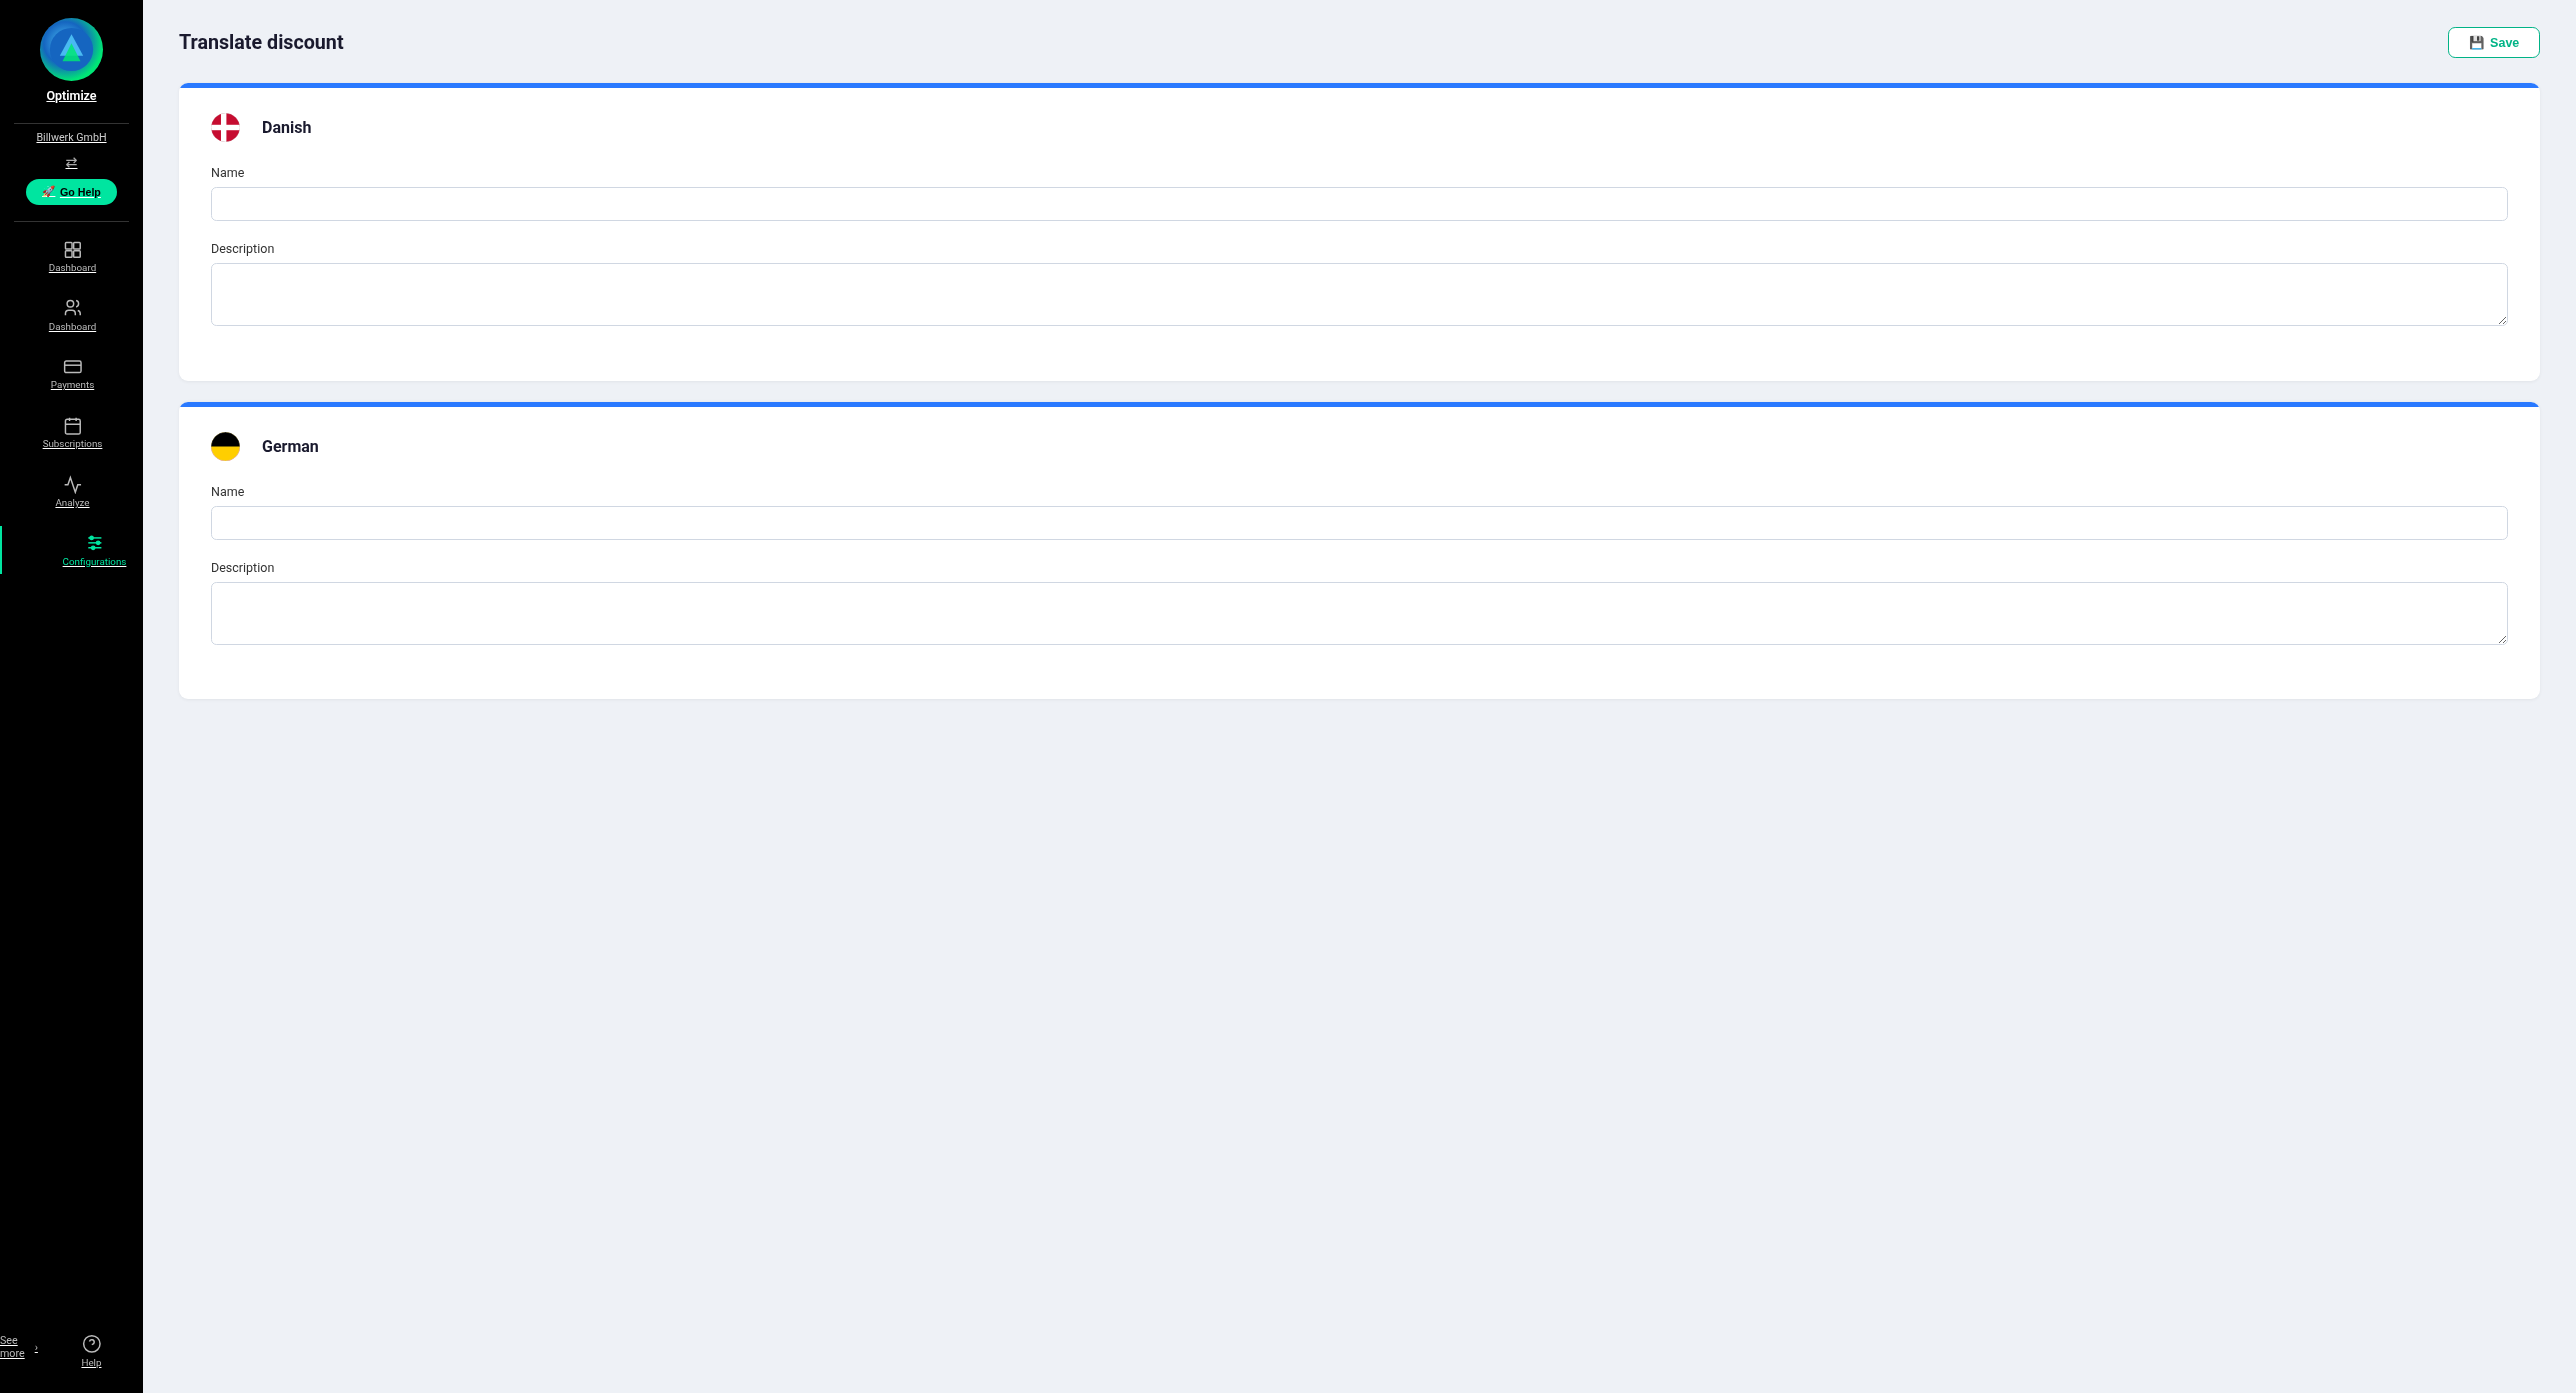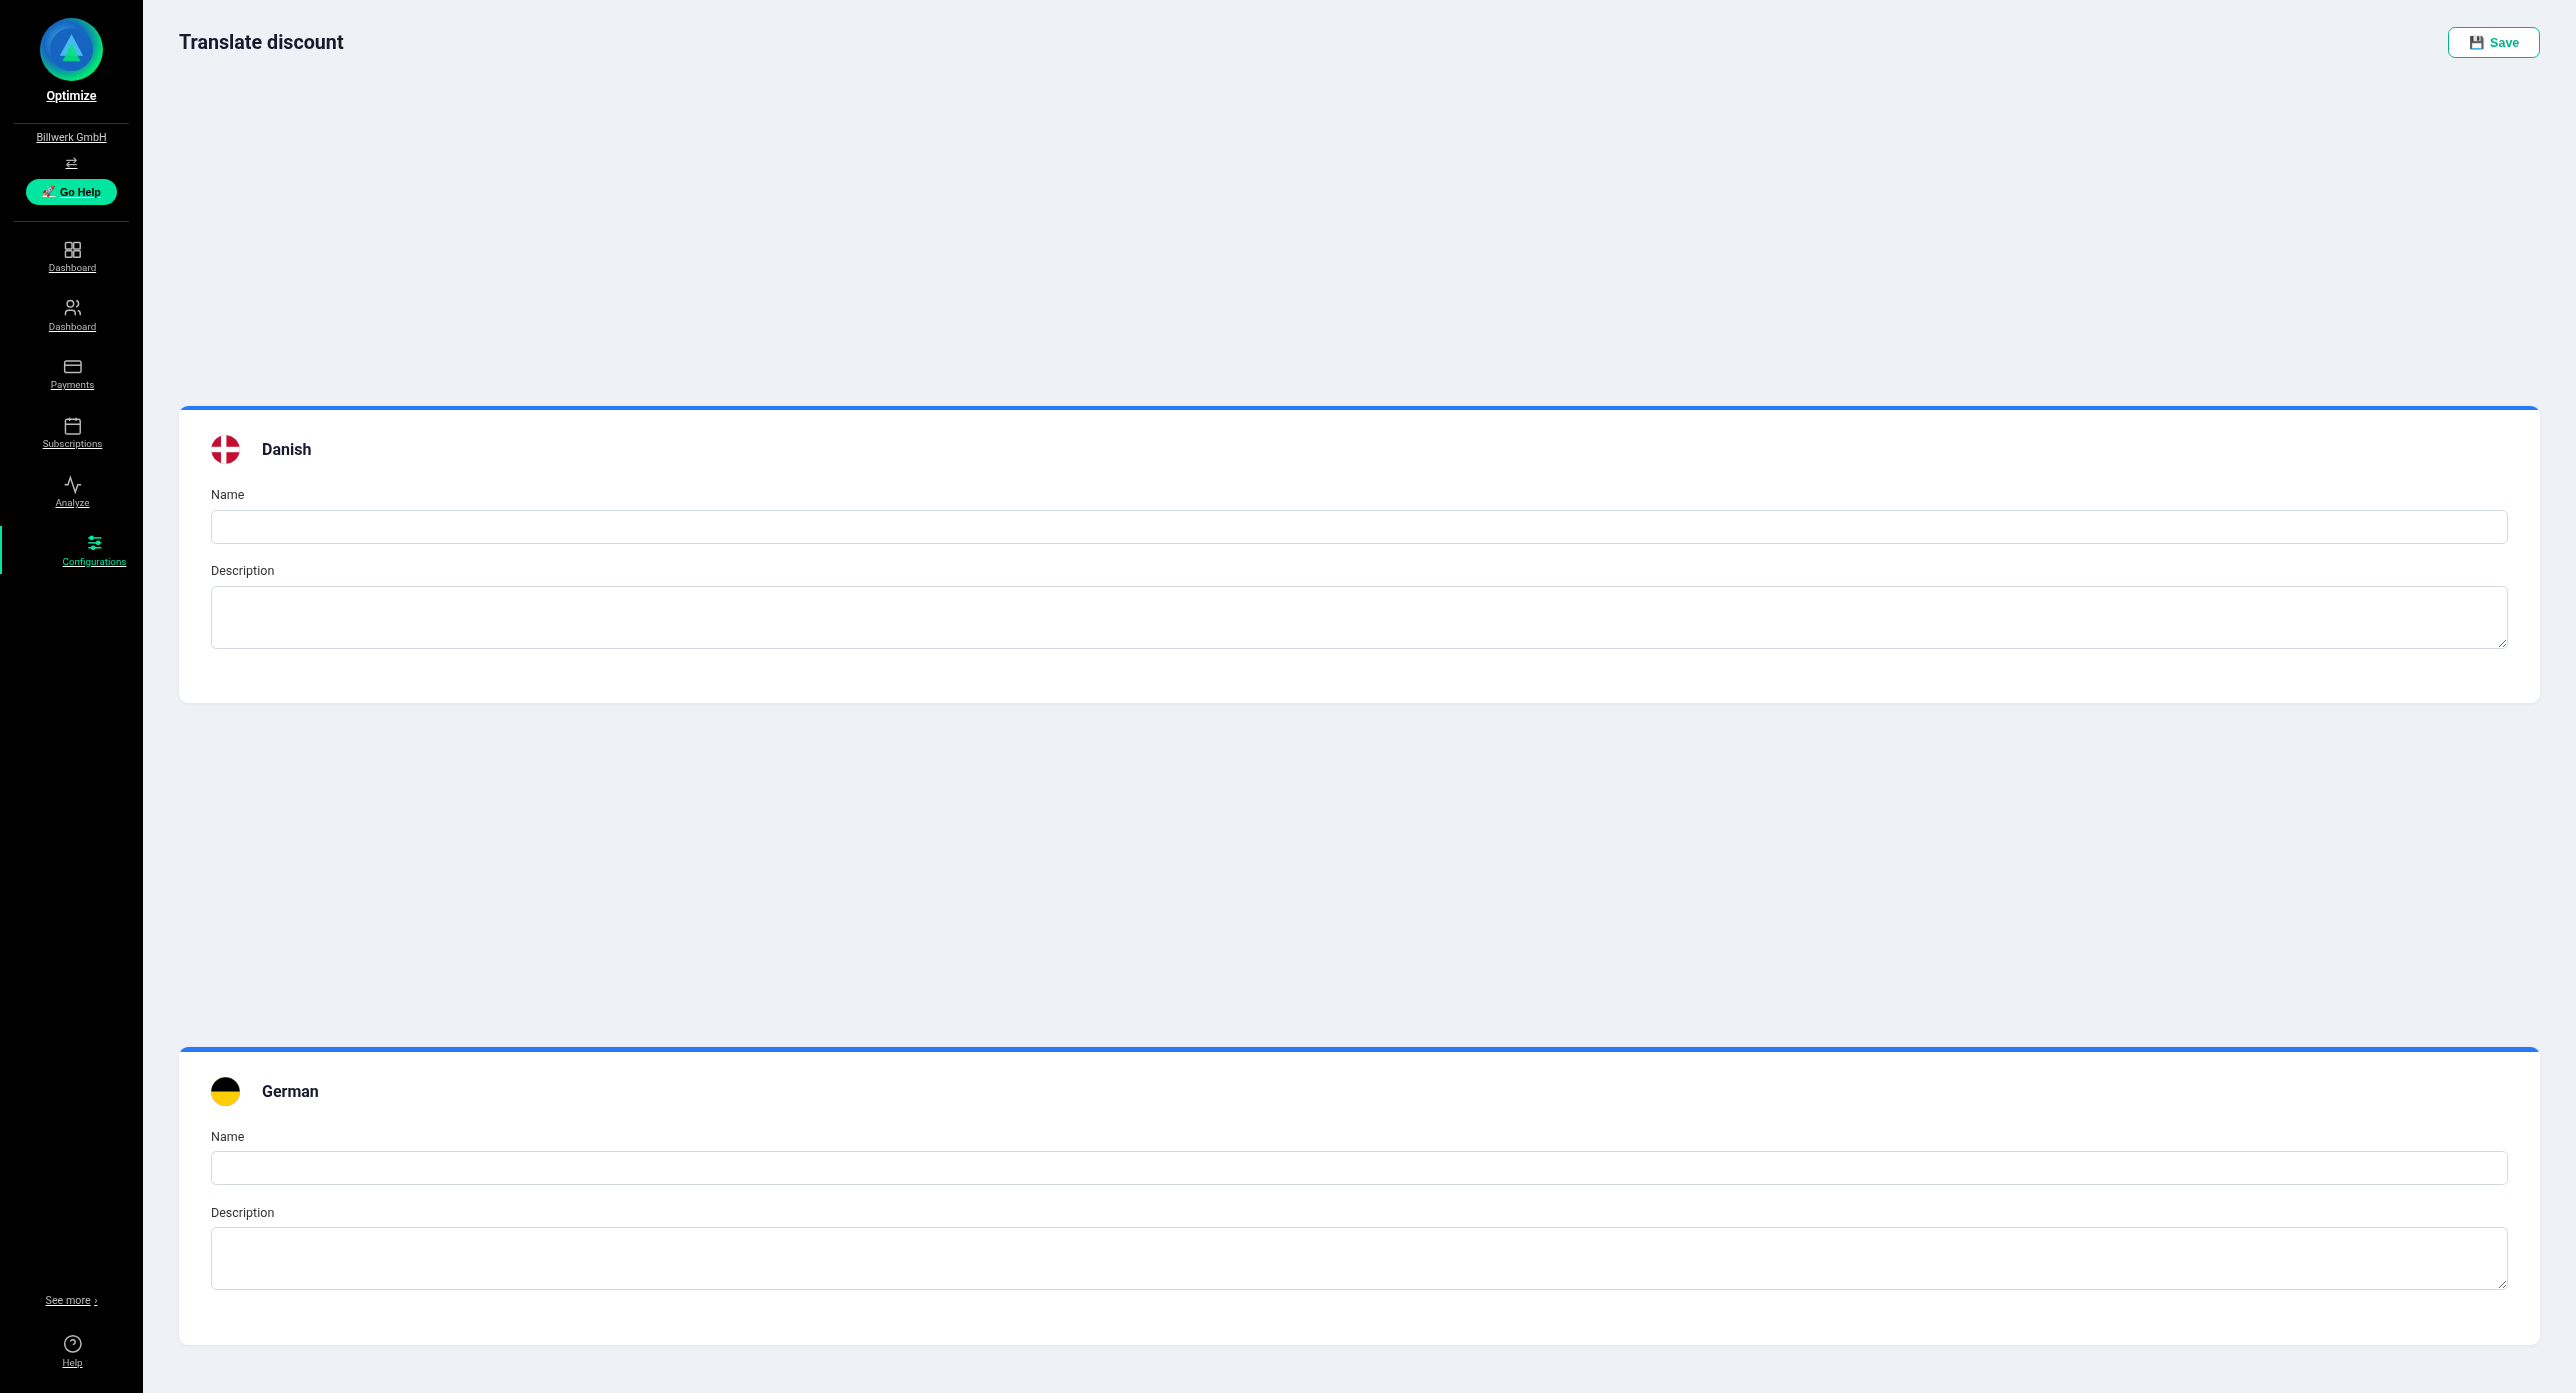--- a/index.html
+++ b/index.html
@@ -116,24 +116,23 @@
     }
 
     .sidebar-nav-item svg {
       width: 19.7px;
       height: 19.7px;
     }
 
     .sidebar-bottom {
       width: 100%;
       display: flex;
-      flex-direction: column;
-      align-items: center;
+      flex-direction: row;
+      align-items: flex-start;
       padding-bottom: 9px;
-      gap: 8px;
     }
 
     .see-more-btn {
       color: #bbb;
       font-size: 10.7px;
       cursor: pointer;
       display: flex;
       align-items: center;
       gap: 3.6px;
       padding: 7.2px 0;
@@ -141,21 +140,20 @@
     }
 
     
     .main {
       flex: 1;
       display: flex;
       flex-direction: column;
       background: #eef1f6;
       overflow-y: auto;
       padding: 27px 36px;
-      justify-content: space-between;
     }
 
     .main-header {
       display: flex;
       justify-content: space-between;
       align-items: center;
       margin-bottom: 25px;
     }
 
     .page-title {

